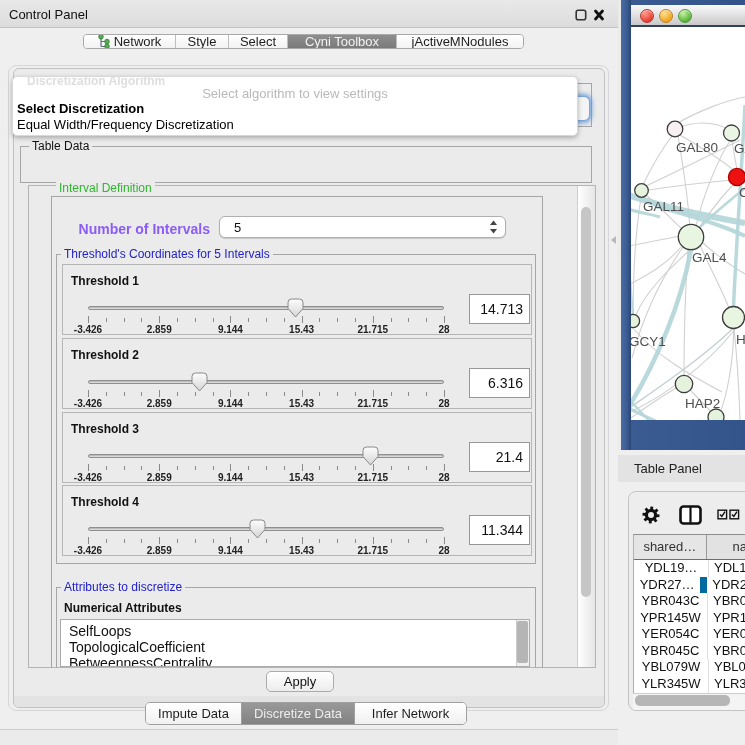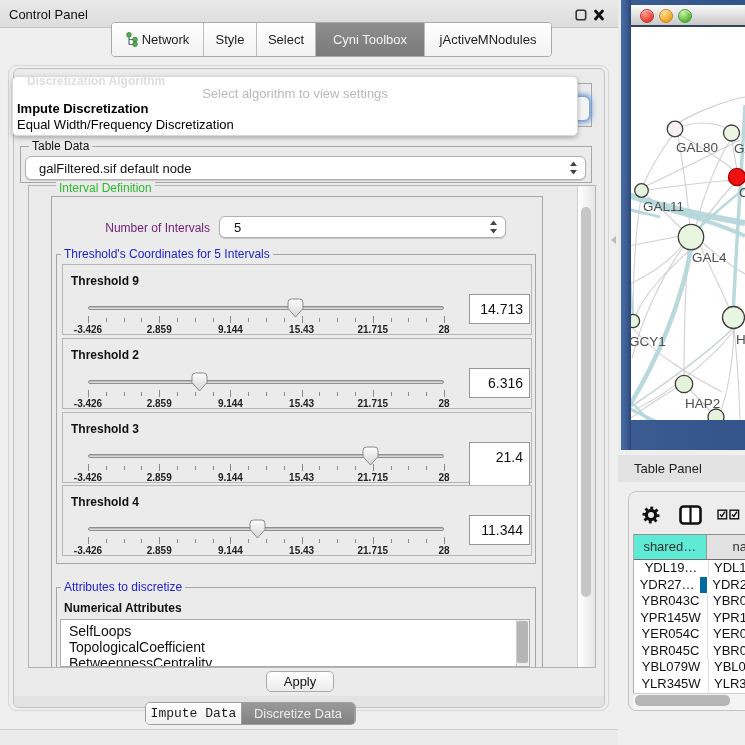--- a/index.html
+++ b/index.html
@@ -20,21 +20,21 @@
 <div class="abs" id="leftwin" style="left:0;top:0;width:618px;height:730px;background:#efefef;border-bottom:1px solid #cccccc;">
 
   <div class="abs" style="left:0;top:0;width:618px;height:28px;background:linear-gradient(#e9e9e9,#dcdcdc);border-bottom:1px solid #c3c3c3;">
     <div class="abs" style="left:9px;top:7px;font-size:13px;color:#111;">Control Panel</div>
     <svg class="abs" style="left:575px;top:9px;" width="32" height="12" viewBox="0 0 32 12">
       <rect x="1.2" y="1.2" width="9.5" height="9.5" rx="2" fill="none" stroke="#333" stroke-width="1.6"></rect>
       <path d="M20.5 2 L27.5 10 M27.5 2 L20.5 10" stroke="#111" stroke-width="2.8" stroke-linecap="round"></path>
     </svg>
   </div>
 
-  <div class="abs" style="left:83px;top:22px;height:35px;display:flex;border:1px solid #a9a9a9;border-radius:4px;overflow:hidden;background:#fff;font-size:13px;color:#1d1d1d;margin-left:28px;">
+  <div class="abs" style="left:83px;top:34px;height:15px;display:flex;border:1px solid #a9a9a9;border-radius:4px;overflow:hidden;background:#fff;font-size:13px;color:#1d1d1d;">
     <div style="width:92px;display:flex;align-items:center;justify-content:center;border-right:1px solid #bdbdbd;background:linear-gradient(#ffffff,#f2f2f2);">
       <svg width="12" height="15" viewBox="0 0 12 15" style="margin-right:4px;">
         <path d="M3 4 V12.5 M3 7.5 H7.5 M3 12.5 H7.5" stroke="#5d6b7d" stroke-width="1.2" fill="none"></path>
         <circle cx="3" cy="2.8" r="2.3" fill="#55b055" stroke="#2d7a2d" stroke-width="0.8"></circle>
         <circle cx="9" cy="7.5" r="2.3" fill="#55b055" stroke="#2d7a2d" stroke-width="0.8"></circle>
         <circle cx="9" cy="12.2" r="2.3" fill="#55b055" stroke="#2d7a2d" stroke-width="0.8"></circle>
       </svg>Network</div>
     <div style="width:53px;display:flex;align-items:center;justify-content:center;border-right:1px solid #bdbdbd;background:linear-gradient(#ffffff,#f2f2f2);">Style</div>
     <div style="width:59px;display:flex;align-items:center;justify-content:center;border-right:1px solid #bdbdbd;background:linear-gradient(#ffffff,#f2f2f2);">Select</div>
     <div style="width:109px;display:flex;align-items:center;justify-content:center;border-right:1px solid #bdbdbd;background:linear-gradient(#8e8e8e,#7a7a7a);color:#f2f2f2;">Cyni Toolbox</div>
@@ -43,50 +43,43 @@
 
   <div class="abs" style="left:8px;top:65px;width:601px;height:646px;border:1px solid #d6d6d6;border-radius:8px;background:#eeeeee;"></div>
   <div class="abs" style="left:13px;top:68px;width:592px;height:640px;border:1px solid #c2c2c2;border-radius:6px;background:#ebebeb;"></div>
 
   <div class="grp" style="left:20px;top:83px;width:572px;height:44px;"></div>
 
   <div class="abs" style="left:566px;top:96px;width:24px;height:25px;border-radius:6px;background:#f4f4f4;border:1px solid #7aa6d8;box-shadow:0 0 4px 2px rgba(90,145,215,0.8);"></div>
 
   <div class="grp" style="left:20px;top:146px;width:572px;height:37px;"></div>
   <div class="grplabel" style="left:29px;top:140px;color:#111;">Table Data</div>
-  <div class="combo" style="left:25px;top:156px;width:561px;height:24px;">
-    <div class="abs" style="left:13px;top:4px;">galFiltered.sif default node</div>
-    <svg class="stepper" width="9" height="14" viewBox="0 0 9 14">
-      <path d="M4.5 0.5 L8 5 H1 Z" fill="#444"></path>
-          <path d="M4.5 13.5 L8 9 H1 Z" fill="#444"></path>
-    </svg>
-  </div>
 
   <div class="abs" style="left:28px;top:185px;width:568px;height:483px;border:1px solid #b4b4b4;background:#ebebeb;"></div>
 
   <div class="abs" style="left:577px;top:186px;width:18px;height:481px;background:linear-gradient(to right,#ffffff,#e6e6e6);border-left:1px solid #cfcfcf;"></div>
   <div class="abs" style="left:581px;top:207px;width:10px;height:390px;background:#c6c6c6;border-radius:5px;"></div>
 
   <div class="abs" style="left:51px;top:196px;width:492px;height:472px;border:1px solid #a6a6a6;border-bottom:none;"></div>
   <div class="grplabel" style="left:56px;top:182px;color:#2db82d;">Interval Definition</div>
 
-  <div class="abs" style="left:60px;top:221px;width:150px;font-size:12px;font-weight:normal;color:#701a75;text-align:right;">Number of Intervals</div>
+  <div class="abs" style="left:60px;top:221px;width:150px;font-size:14px;font-weight:bold;color:#8b5cf6;text-align:right;">Number of Intervals</div>
   <div class="combo" style="left:219px;top:216px;width:287px;height:22px;">
     <div class="abs" style="left:14px;top:3px;">5</div>
     <svg class="stepper" width="9" height="14" viewBox="0 0 9 14">
       <path d="M4.5 0.5 L8 5 H1 Z" fill="#444"></path>
           <path d="M4.5 13.5 L8 9 H1 Z" fill="#444"></path>
     </svg>
   </div>
 
   <div class="abs" style="left:56px;top:254px;width:480px;height:310px;border:1px solid #a6a6a6;"></div>
   <div class="grplabel" style="left:61px;top:248px;color:#2222cc;">Threshold's Coordinates for 5 Intervals</div>
 
   <div class="abs" style="left:62px;top:264px;width:470px;height:71px;border:1px solid #b6b6b6;background:#ebebeb;">
-    <div class="abs" style="left:8px;top:9px;font-size:12px;font-weight:bold;color:#111;">Threshold 9</div>
+    <div class="abs" style="left:8px;top:9px;font-size:12px;font-weight:bold;color:#111;">Threshold 1</div>
     <div class="abs" style="left:25px;top:41px;width:356px;height:4px;background:linear-gradient(#adadad,#e8e8e8);border:1px solid #8f8f8f;border-radius:2px;"></div>
     <svg class="abs" style="left:223.5px;top:33px;" width="17" height="20" viewBox="0 0 17 20">
       <path d="M1 4.5 Q1 1 4.5 1 H12.5 Q16 1 16 4.5 V10.5 L8.5 19 L1 10.5 Z" fill="url(#thg1)" stroke="#888" stroke-width="1"></path>
       <defs>
             <linearGradient id="thg1" x1="0" y1="0" x2="0" y2="1">
               <stop offset="0" stop-color="#fdfdfd"></stop>
               <stop offset="1" stop-color="#d5d5d5"></stop>
             </linearGradient>
           </defs>
     </svg>
@@ -194,21 +187,21 @@
         <div class="abs" style="left:327.6px;top:53px;width:1px;height:4px;background:#8a8a8a;"></div>
         <div class="abs" style="left:345.4px;top:53px;width:1px;height:4px;background:#8a8a8a;"></div>
         <div class="abs" style="left:363.2px;top:53px;width:1px;height:4px;background:#8a8a8a;"></div>
         <div class="abs" style="left:381.0px;top:51px;width:1px;height:7px;background:#8a8a8a;"></div>
     <div class="abs" style="left:-5.0px;top:59px;width:60px;text-align:center;font-size:10px;font-weight:bold;color:#222;">-3.426</div>
         <div class="abs" style="left:66.2px;top:59px;width:60px;text-align:center;font-size:10px;font-weight:bold;color:#222;">2.859</div>
         <div class="abs" style="left:137.4px;top:59px;width:60px;text-align:center;font-size:10px;font-weight:bold;color:#222;">9.144</div>
         <div class="abs" style="left:208.6px;top:59px;width:60px;text-align:center;font-size:10px;font-weight:bold;color:#222;">15.43</div>
         <div class="abs" style="left:279.8px;top:59px;width:60px;text-align:center;font-size:10px;font-weight:bold;color:#222;">21.715</div>
         <div class="abs" style="left:351.0px;top:59px;width:60px;text-align:center;font-size:10px;font-weight:bold;color:#222;">28</div>
-    <div class="abs" style="left:406px;top:29px;width:61px;height:44px;border:1px solid #979797;background:#fff;font-size:14px;color:#111;text-align:right;line-height:28px;padding-right:6px;">21.4</div>
+    <div class="abs" style="left:406px;top:29px;width:61px;height:30px;border:1px solid #979797;background:#fff;font-size:14px;color:#111;text-align:right;line-height:28px;padding-right:6px;">21.4</div>
   </div>
 
   <div class="abs" style="left:62px;top:485px;width:470px;height:71px;border:1px solid #b6b6b6;background:#ebebeb;">
     <div class="abs" style="left:8px;top:9px;font-size:12px;font-weight:bold;color:#111;">Threshold 4</div>
     <div class="abs" style="left:25px;top:41px;width:356px;height:4px;background:linear-gradient(#adadad,#e8e8e8);border:1px solid #8f8f8f;border-radius:2px;"></div>
     <svg class="abs" style="left:185.5px;top:33px;" width="17" height="20" viewBox="0 0 17 20">
       <path d="M1 4.5 Q1 1 4.5 1 H12.5 Q16 1 16 4.5 V10.5 L8.5 19 L1 10.5 Z" fill="url(#thg4)" stroke="#888" stroke-width="1"></path>
       <defs>
             <linearGradient id="thg4" x1="0" y1="0" x2="0" y2="1">
               <stop offset="0" stop-color="#fdfdfd"></stop>
@@ -253,28 +246,29 @@
     <div class="abs" style="left:8px;top:3px;font-size:14px;color:#111;line-height:16px;">SelfLoops<br>TopologicalCoefficient<br>BetweennessCentrality</div>
     <div class="abs" style="right:0;top:0;width:13px;height:48px;background:#f0f0f0;border-left:1px solid #ccc;"></div>
     <div class="abs" style="right:1px;top:1px;width:11px;height:42px;background:#b5b5b5;border-radius:2px;"></div>
   </div>
 
   <div class="abs" style="left:14px;top:696px;width:590px;height:11px;background:#e3e3e3;border-radius:0 0 6px 6px;"></div>
 
   <div class="abs" style="left:266px;top:671px;width:68px;height:21px;border:1px solid #ababab;border-radius:5px;background:linear-gradient(#ffffff,#ececec);font-size:13px;color:#111;text-align:center;line-height:19px;">Apply</div>
 
   <div class="abs" style="left:145px;top:702px;height:23px;display:flex;border:1px solid #9f9f9f;border-radius:5px;overflow:hidden;font-size:13px;color:#1d1d1d;">
-    <div style="width:96px;display:flex;align-items:center;justify-content:center;border-right:1px solid #9f9f9f;background:linear-gradient(#ffffff,#f0f0f0);font-family:Liberation Mono, monospace;">Impute Data</div>
+    <div style="width:96px;display:flex;align-items:center;justify-content:center;border-right:1px solid #9f9f9f;background:linear-gradient(#ffffff,#f0f0f0);">Impute Data</div>
     <div style="width:113px;display:flex;align-items:center;justify-content:center;border-right:1px solid #9f9f9f;background:linear-gradient(#999999,#828282);color:#ededed;">Discretize Data</div>
+    <div style="width:111px;display:flex;align-items:center;justify-content:center;background:linear-gradient(#ffffff,#f0f0f0);">Infer Network</div>
   </div>
 
   <div class="abs" style="left:12px;top:76px;width:566px;height:60px;background:#ffffff;border:1px solid #d8d8d8;border-radius:5px;box-shadow:0 2px 5px rgba(0,0,0,0.28);"></div>
   <div class="abs" style="left:27px;top:74px;font-size:12px;font-weight:bold;color:#dedede;">Discretization Algorithm</div>
   <div class="abs" style="left:12px;top:86px;width:566px;text-align:center;font-size:13px;color:#b9b9b9;">Select algorithm to view settings</div>
-  <div class="abs" style="left:17px;top:101px;font-size:13px;font-weight:bold;color:#000;">Impute Discretization</div>
+  <div class="abs" style="left:17px;top:101px;font-size:13px;font-weight:bold;color:#000;">Select Discretization</div>
   <div class="abs" style="left:17px;top:117px;font-size:13px;color:#000;">Equal Width/Frequency Discretization</div>
 </div>
 
 <div class="abs" style="left:611px;top:236px;width:0;height:0;border-top:4px solid transparent;border-bottom:4px solid transparent;border-right:5px solid #b9b9b9;"></div>
 
 <div class="abs" style="left:621px;top:0;width:124px;height:450px;background:linear-gradient(to right,#4a6ca3 0px,#3a5c93 6px,#2b4473 10px,#3a5c93 10px,#33548a 100%);">
 
   <div class="abs" style="left:10px;top:5px;width:114px;height:22px;background:linear-gradient(#fafafa,#c9c9c9);border-bottom:2px solid #32415e;">
     <div class="abs" style="left:8.5px;top:3.5px;width:14px;height:14px;border-radius:50%;background:radial-gradient(circle at 35% 30%,#ff9a8a,#e63c30 70%);border:1px solid #b03a30;box-shadow:inset 0 1px 1px rgba(255,255,255,0.7);"></div>
     <div class="abs" style="left:27.5px;top:3.5px;width:14px;height:14px;border-radius:50%;background:radial-gradient(circle at 35% 30%,#ffe08a,#f0a21d 70%);border:1px solid #c08020;box-shadow:inset 0 1px 1px rgba(255,255,255,0.7);"></div>
@@ -351,21 +345,21 @@
       <rect x="38.5" y="1.5" width="20" height="17" rx="3" fill="#fff" stroke="#111" stroke-width="2.6"></rect>
       <line x1="48.5" y1="1.5" x2="48.5" y2="18.5" stroke="#111" stroke-width="2.2"></line>
       <rect x="76" y="5.2" width="8.6" height="8.6" fill="none" stroke="#111" stroke-width="1.4"></rect>
       <path d="M78 9.5 L79.8 11.4 L83 6.6" fill="none" stroke="#111" stroke-width="1.4"></path>
       <rect x="88" y="5.2" width="8.6" height="8.6" fill="none" stroke="#111" stroke-width="1.4"></rect>
       <path d="M90 9.5 L91.8 11.4 L95 6.6" fill="none" stroke="#111" stroke-width="1.4"></path>
     </svg>
 
     <div class="abs" style="left:4px;top:42px;width:114px;height:159px;border-top:1px solid #8e8e8e;border-left:1px solid #b0b0b0;background:#fff;overflow:hidden;">
       <div style="display:flex;height:25px;border-bottom:1px solid #6e6e6e;font-size:13px;color:#333;">
-            <div style="width:75px;background:#5eead4;border-right:1px solid #9a9a9a;text-align:center;line-height:24px;">shared…</div>
+            <div style="width:75px;background:#e5e5e5;border-right:1px solid #9a9a9a;text-align:center;line-height:24px;">shared…</div>
             <div style="flex:1;background:#e2e2e2;line-height:24px;"><span style="margin-left:26px;">na</span></div>
           </div>
       <div style="display:flex;height:16.5px;font-size:13px;color:#111;">
             <div style="width:75px;text-align:center;line-height:16.5px;border-right:1px solid #e0e0e0;">YDL19…</div>
             <div style="flex:1;line-height:16.5px;padding-left:5px;">YDL1</div>
           </div>
       <div style="display:flex;height:16.5px;font-size:13px;color:#111;">
             <div style="width:75px;text-align:center;line-height:16.5px;border-right:7px solid #0369a1;">YDR27…</div>
             <div style="flex:1;line-height:16.5px;padding-left:5px;">YDR2</div>
           </div>

